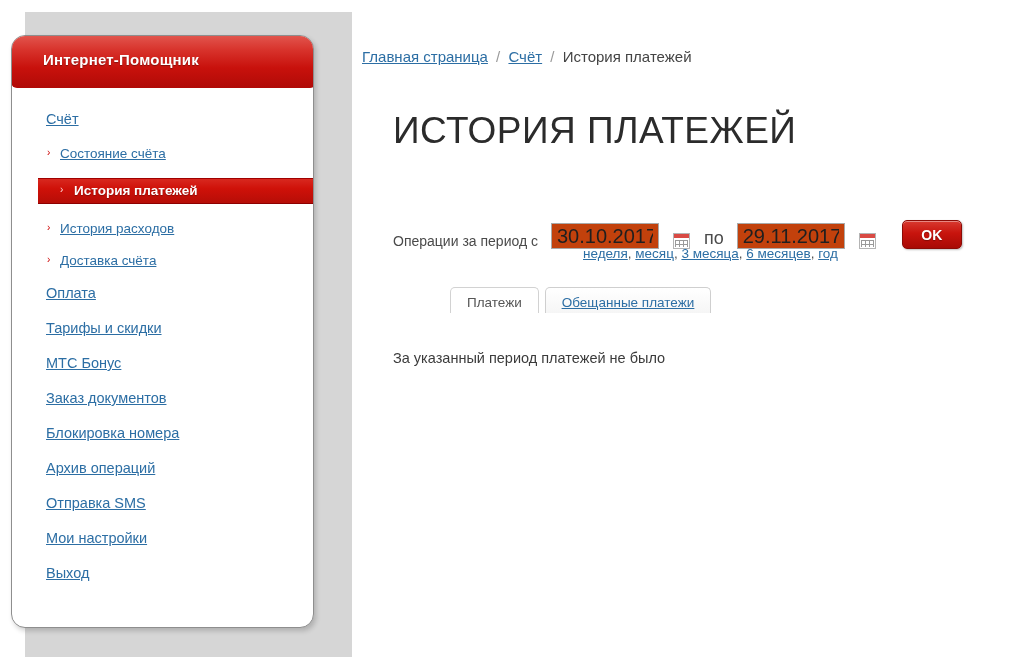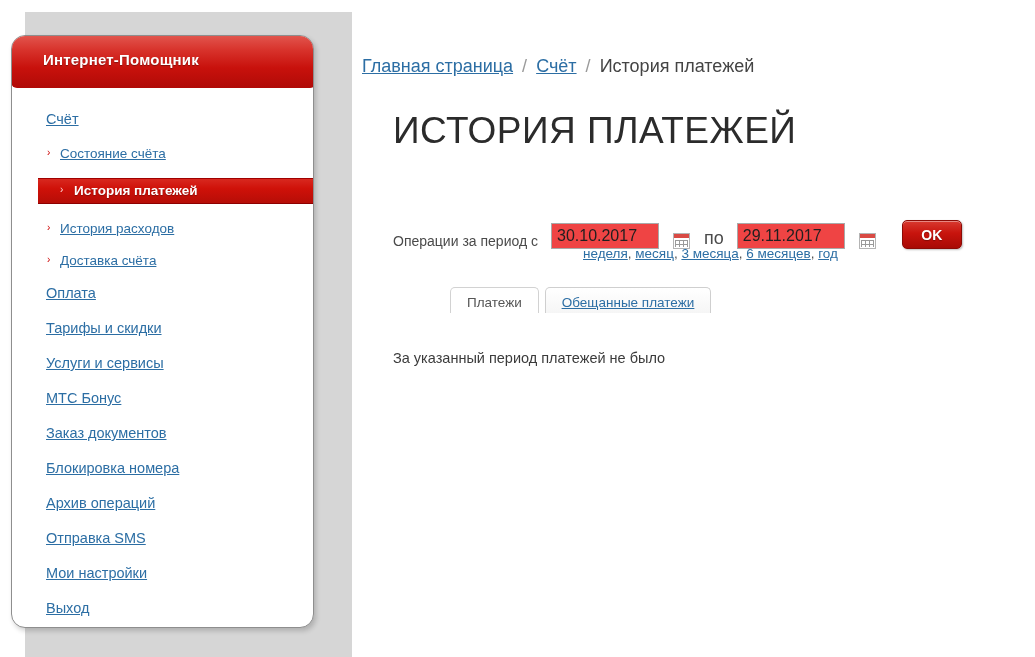--- a/index.html
+++ b/index.html
@@ -152,22 +152,22 @@
     left: 22px;
     top: 5px;
     color: #ffd9d9;
     font-size: 10px;
   }
 
   
   #breadcrumb {
     position: absolute;
     left: 362px;
-    top: 56px;
-    font-size: 18px;
+    top: 48px;
+    font-size: 15px;
     color: #4a4a4a;
     white-space: nowrap;
   }
   #breadcrumb a {
     color: #2c6ea4;
     text-decoration: underline;
   }
   #breadcrumb .sep {
     color: #9a9a9a;
     padding: 0 4px;
@@ -204,23 +204,23 @@
   .filter-label {
     font-size: 14px;
     color: #4a4a4a;
     margin-right: 7px;
   }
   .date-input {
     width: 108px;
     height: 26px;
     box-sizing: border-box;
     border: 1px solid #a9a9a9;
-    background: #ef4444;
+    background: #c2410c;
     font-family: "Liberation Sans", sans-serif;
-    font-size: 16px;
+    font-size: 20px;
     color: #1f1f1f;
     padding: 12px 5px;
     outline: none;
   }
   .cal-btn {
     width: 17px;
     height: 16px;
     margin: 0 8px;
     box-sizing: border-box;
     border: 1px solid #b4b4b4;
@@ -379,23 +379,20 @@
         <span>Доставка счёта</span>
       </a>
 
       <a href="#" class="sb-link sb-top">
         <span>Оплата</span>
       </a>
       <a href="#" class="sb-link sb-top">
         <span>Тарифы и скидки</span>
       </a>
       <a href="#" class="sb-link sb-top">
-        <span>Услуги и сервисы</span>
-      </a>
-      <a href="#" class="sb-link sb-top">
         <span>МТС Бонус</span>
       </a>
       <a href="#" class="sb-link sb-top">
         <span>Заказ документов</span>
       </a>
       <a href="#" class="sb-link sb-top">
         <span>Блокировка номера</span>
       </a>
       <a href="#" class="sb-link sb-top">
         <span>Архив операций</span>

